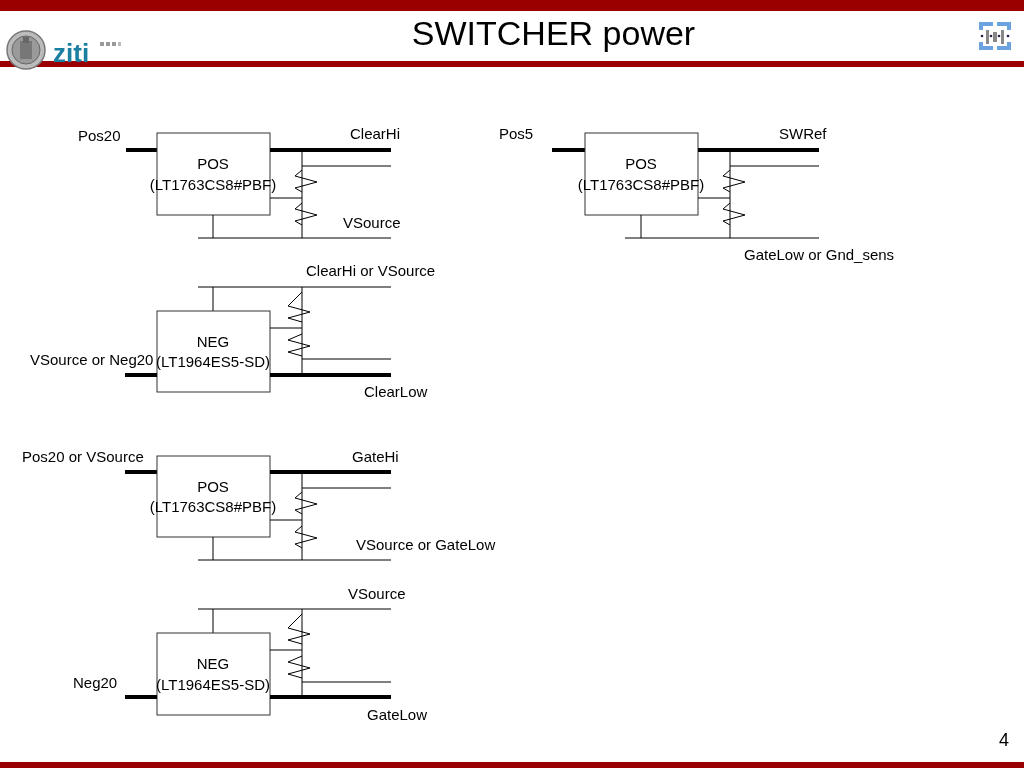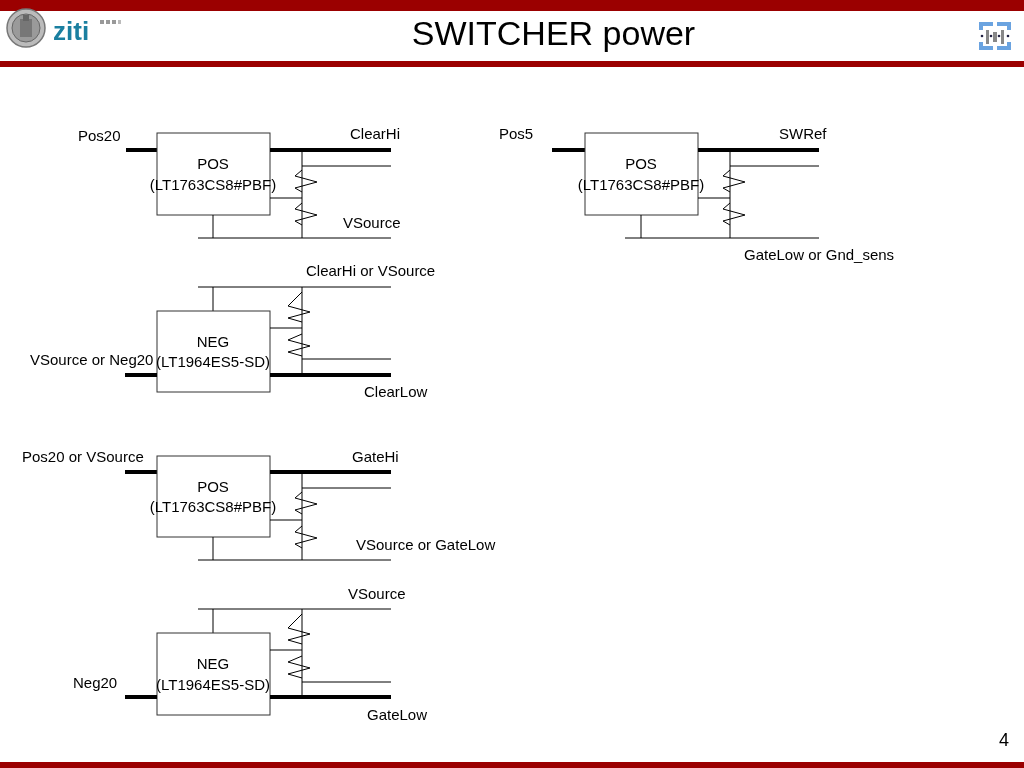--- a/index.html
+++ b/index.html
@@ -2,21 +2,21 @@
 <html><head>
   <meta charset="utf-8">
   <style>
     html,body{margin:0;padding:0;background:#fff;}
     body{width:1024px;height:768px;position:relative;overflow:hidden;font-family:"Liberation Sans",sans-serif;}
     .bar-top{position:absolute;left:0;top:0;width:1024px;height:11px;background:#9b0000;}
     .bar-sub{position:absolute;left:0;top:61px;width:1024px;height:6px;background:#9b0000;}
     .bar-bottom{position:absolute;left:0;top:762px;width:1024px;height:6px;background:#9b0000;}
     .title{position:absolute;left:0;width:1107px;top:14px;text-align:center;font-size:34px;color:#000;}
     .page-num{position:absolute;right:15px;top:730px;font-size:18px;color:#000;}
-    .logo-left{position:absolute;left:6px;top:7px;}
+    .logo-left{position:absolute;left:6px;top:29px;}
     .logo-right{position:absolute;left:977px;top:20px;}
     svg.diagram{position:absolute;left:0;top:0;}
     svg text{font-family:"Liberation Sans",sans-serif;font-size:15px;fill:#000;}
   </style>
 </head>
 <body>
 
 <div class="bar-top"></div>
 <div class="bar-sub"></div>
 <div class="bar-bottom"></div>

